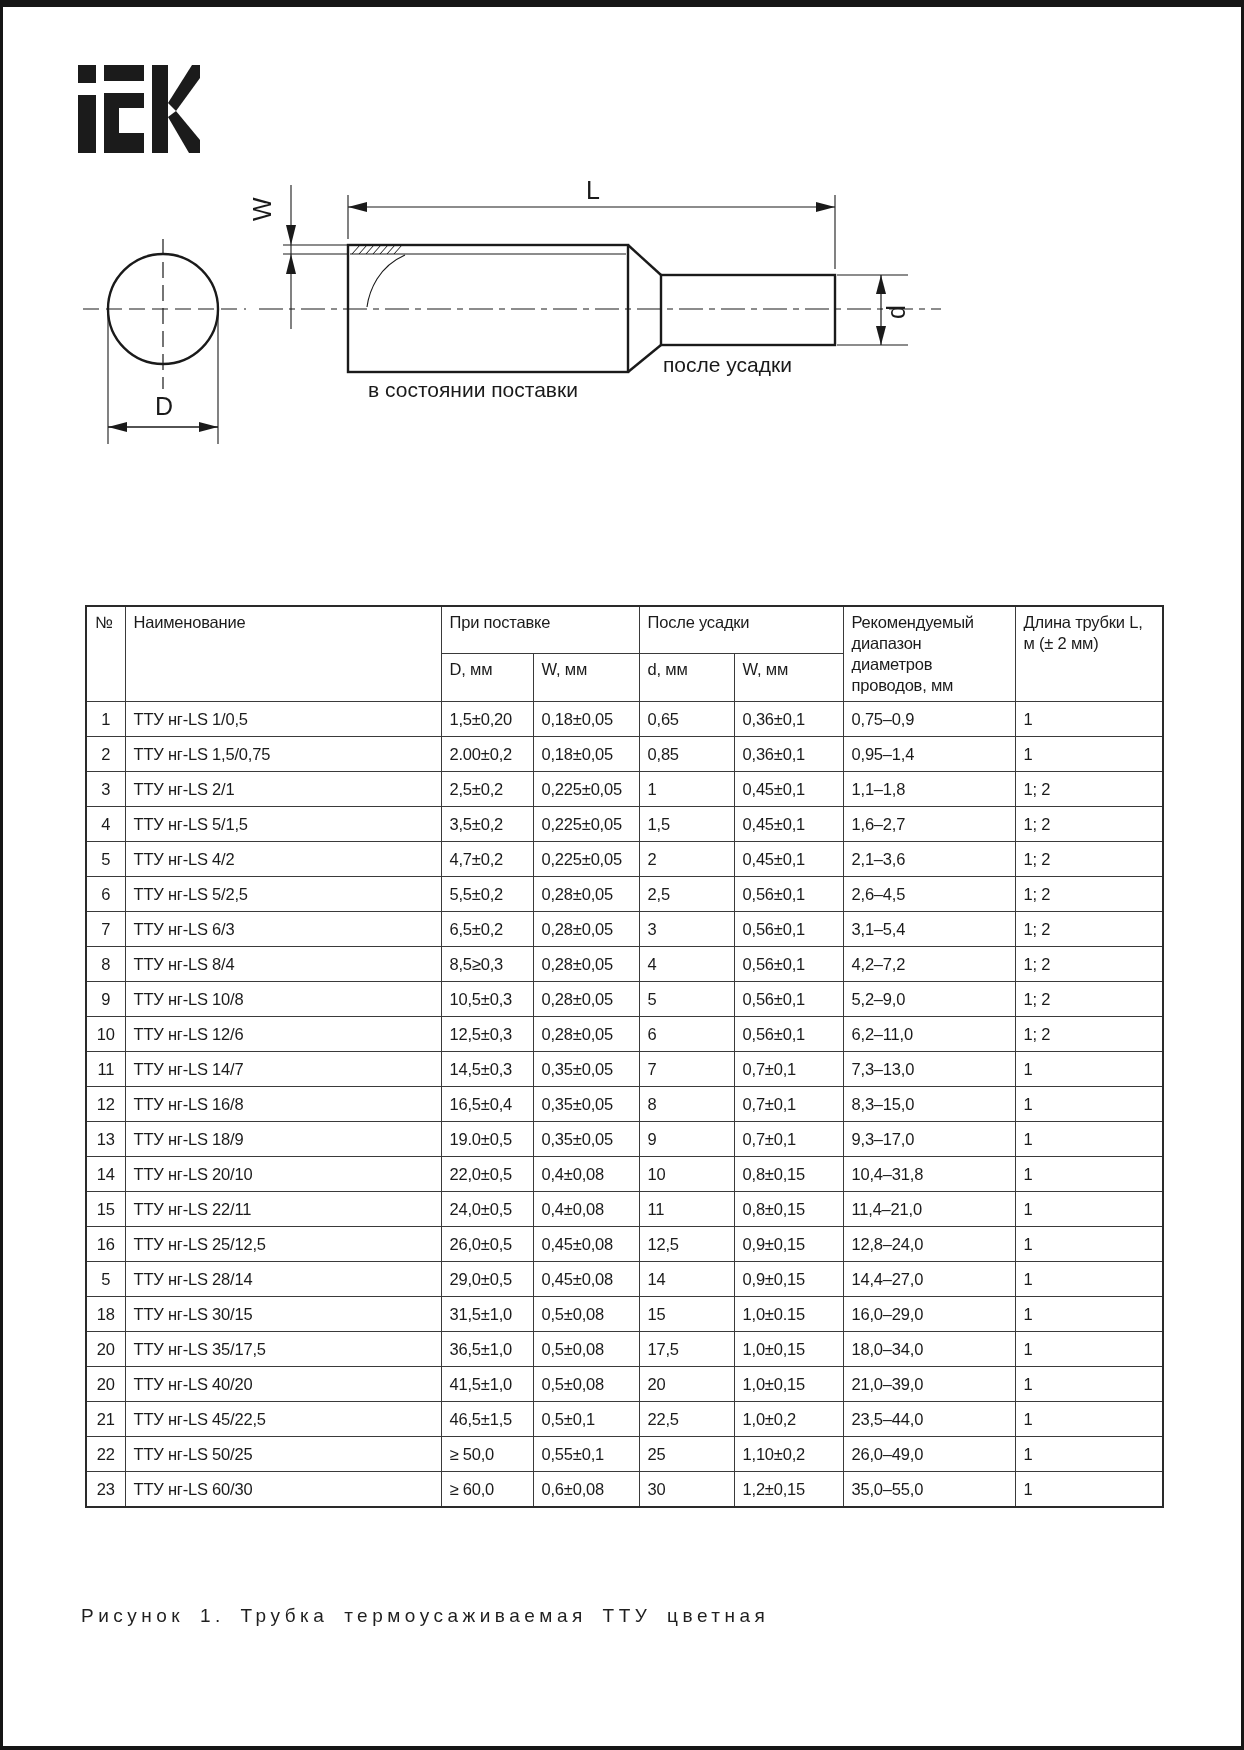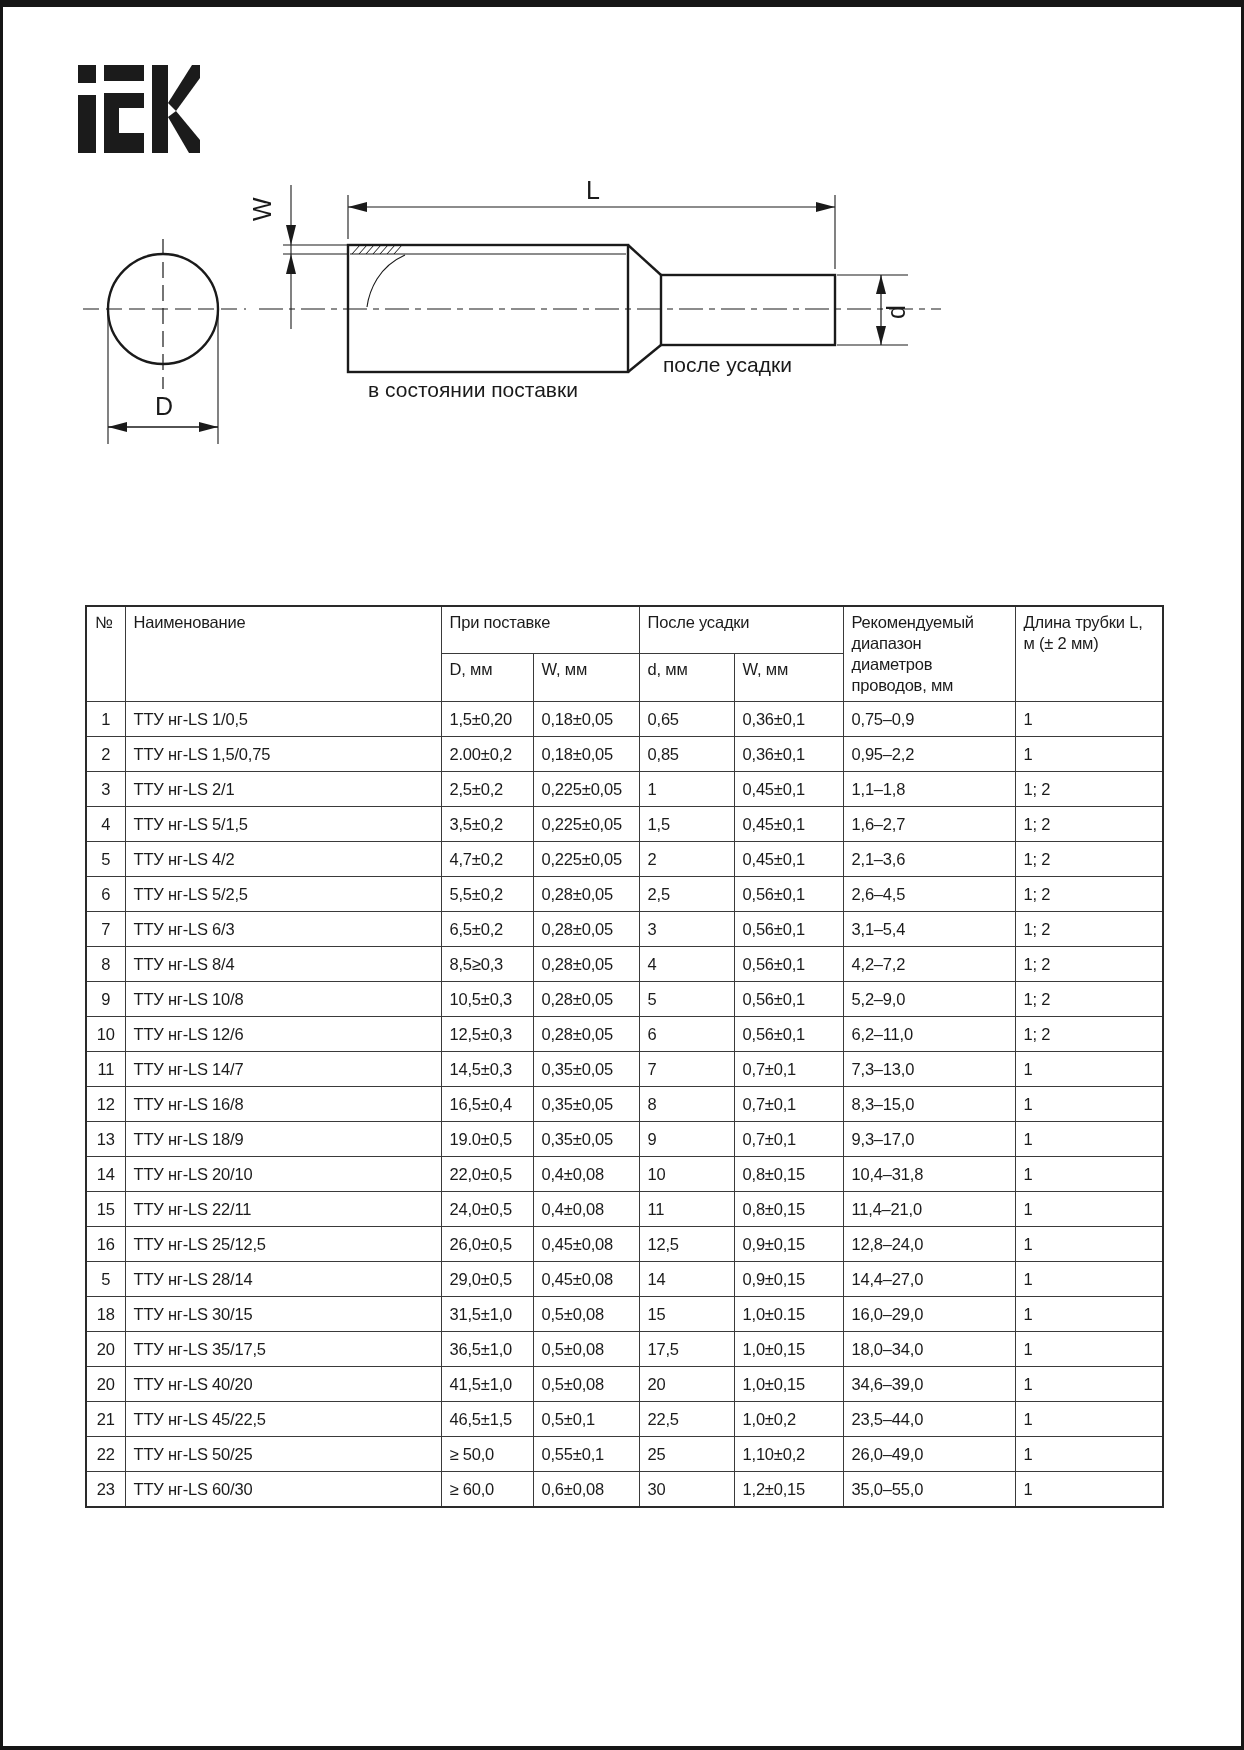--- a/index.html
+++ b/index.html
@@ -168,21 +168,21 @@
           <td>0,75–0,9</td>
           <td>1</td>
         </tr>
         <tr>
           <td class="c-num">2</td>
           <td>ТТУ нг-LS 1,5/0,75</td>
           <td>2.00±0,2</td>
           <td>0,18±0,05</td>
           <td>0,85</td>
           <td>0,36±0,1</td>
-          <td>0,95–2,2</td>
+          <td>0,95–1,4</td>
           <td>1</td>
         </tr>
         <tr>
           <td class="c-num">3</td>
           <td>ТТУ нг-LS 2/1</td>
           <td>2,5±0,2</td>
           <td>0,225±0,05</td>
           <td>1</td>
           <td>0,45±0,1</td>
           <td>1,1–1,8</td>
@@ -348,21 +348,21 @@
           <td>18,0–34,0</td>
           <td>1</td>
         </tr>
         <tr>
           <td class="c-num">20</td>
           <td>ТТУ нг-LS 40/20</td>
           <td>41,5±1,0</td>
           <td>0,5±0,08</td>
           <td>20</td>
           <td>1,0±0,15</td>
-          <td>34,6–39,0</td>
+          <td>21,0–39,0</td>
           <td>1</td>
         </tr>
         <tr>
           <td class="c-num">21</td>
           <td>ТТУ нг-LS 45/22,5</td>
           <td>46,5±1,5</td>
           <td>0,5±0,1</td>
           <td>22,5</td>
           <td>1,0±0,2</td>
           <td>23,5–44,0</td>
@@ -384,14 +384,15 @@
           <td>≥ 60,0</td>
           <td>0,6±0,08</td>
           <td>30</td>
           <td>1,2±0,15</td>
           <td>35,0–55,0</td>
           <td>1</td>
         </tr>
       </tbody>
   </table>
 
+  <div class="caption">Рисунок 1. Трубка термоусаживаемая ТТУ цветная</div>
 
 </div>
 
 </body></html>

